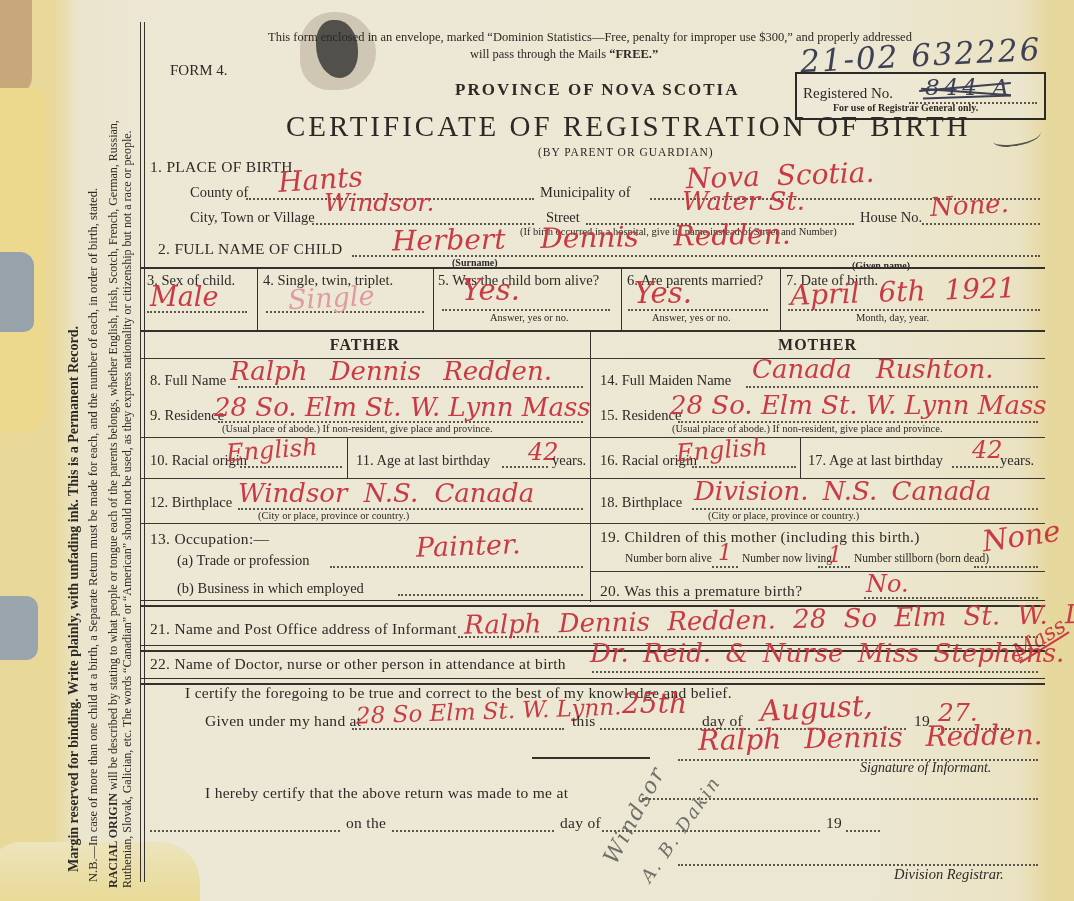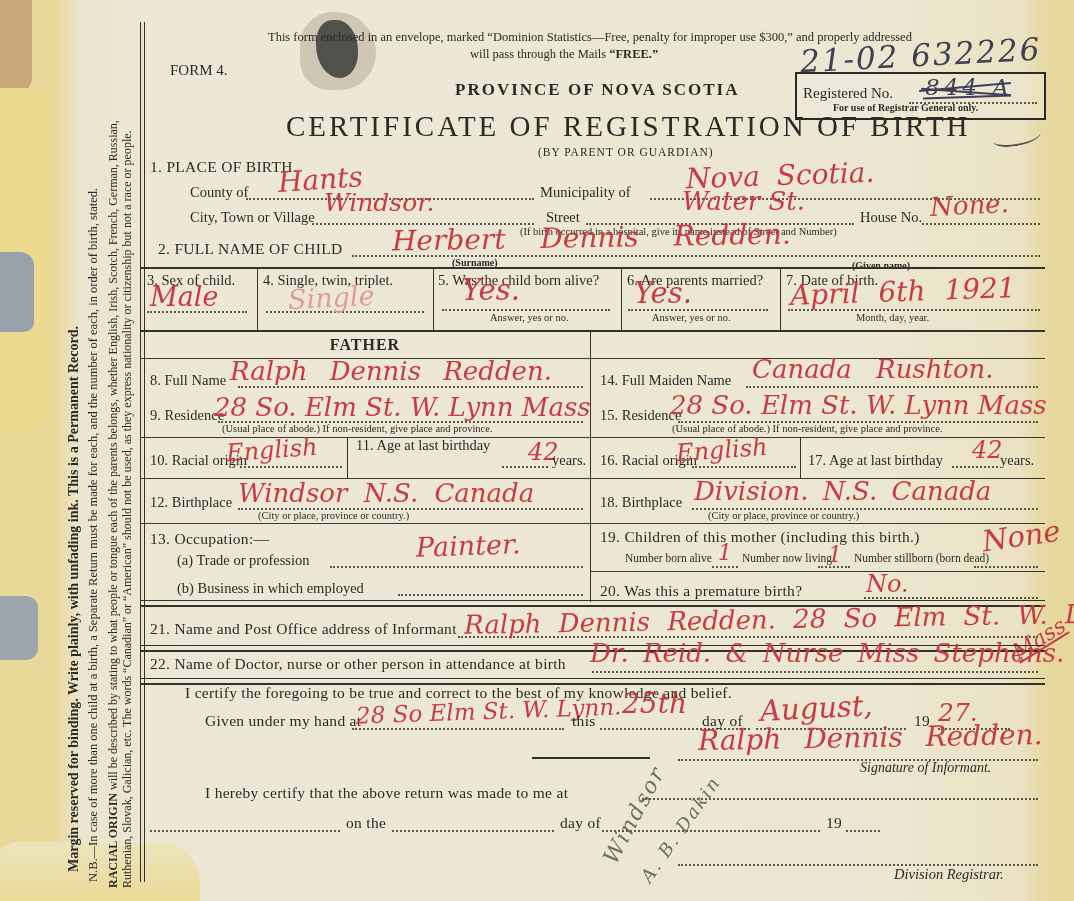--- a/index.html
+++ b/index.html
@@ -121,38 +121,39 @@
   <div class="abs dot" style="left:628px;top:307px;width:140px;"></div>
   <div class="abs hw" style="left:634px;top:279px;font-size:29px;">Yes.</div>
   <div class="abs print small" style="left:652px;top:312px;">Answer, yes or no.</div>
 
   <div class="abs print lbl" style="left:786px;top:272px;">7. Date of birth.</div>
   <div class="abs dot" style="left:788px;top:307px;width:252px;"></div>
   <div class="abs hw" style="left:790px;top:278px;font-size:28px;word-spacing:10px;transform:rotate(-2deg);">April 6th 1921</div>
   <div class="abs print small" style="left:856px;top:312px;">Month, day, year.</div>
 
   <div class="abs print b" style="left:140px;top:336px;width:450px;text-align:center;font-size:16px;letter-spacing:1px;">FATHER</div>
+  <div class="abs print b" style="left:590px;top:336px;width:455px;text-align:center;font-size:16px;letter-spacing:1px;">MOTHER</div>
   <div class="abs hl1" style="left:140px;top:358px;width:905px;"></div>
   <div class="abs vl" style="left:590px;top:330px;height:272px;"></div>
 
   <div class="abs print lbl" style="left:150px;top:372px;">8. Full Name</div>
   <div class="abs dot" style="left:238px;top:384px;width:345px;"></div>
   <div class="abs hw" style="left:230px;top:358px;font-size:26px;word-spacing:14px;">Ralph  Dennis  Redden.</div>
 
   <div class="abs print lbl" style="left:150px;top:407px;">9. Residence</div>
   <div class="abs dot" style="left:218px;top:419px;width:365px;"></div>
   <div class="abs hw" style="left:214px;top:394px;font-size:26px;">28 So. Elm St. W. Lynn Mass</div>
   <div class="abs print small" style="left:222px;top:423px;">(Usual place of abode.)   If non-resident, give place and province.</div>
 
   <div class="abs hl1" style="left:140px;top:437px;width:905px;"></div>
   <div class="abs print lbl" style="left:150px;top:452px;">10. Racial origin</div>
   <div class="abs dot" style="left:240px;top:464px;width:102px;"></div>
   <div class="abs hw" style="left:226px;top:438px;font-size:24px;transform:rotate(-4deg);">English</div>
   <div class="abs vl" style="left:347px;top:437px;height:41px;"></div>
-  <div class="abs print lbl" style="left:356px;top:437px;">11. Age at last birthday</div>
+  <div class="abs print lbl" style="left:356px;top:452px;">11. Age at last birthday</div>
   <div class="abs dot" style="left:502px;top:464px;width:46px;"></div>
   <div class="abs hw" style="left:528px;top:440px;font-size:24px;">42</div>
   <div class="abs print lbl" style="left:552px;top:452px;">years.</div>
 
   <div class="abs hl1" style="left:140px;top:478px;width:905px;"></div>
   <div class="abs print lbl" style="left:150px;top:494px;">12. Birthplace</div>
   <div class="abs dot" style="left:238px;top:506px;width:345px;"></div>
   <div class="abs hw" style="left:238px;top:480px;font-size:26px;word-spacing:8px;">Windsor N.S. Canada</div>
   <div class="abs print small" style="left:258px;top:510px;">(City or place, province or country.)</div>
 

